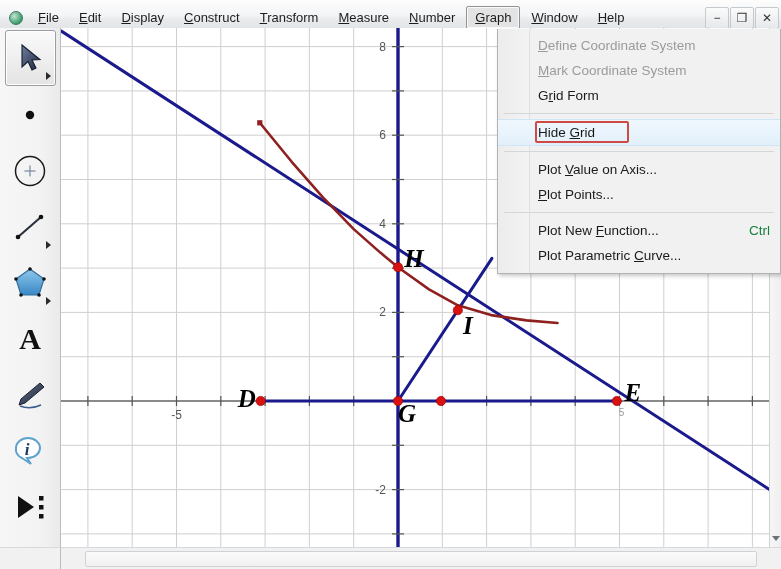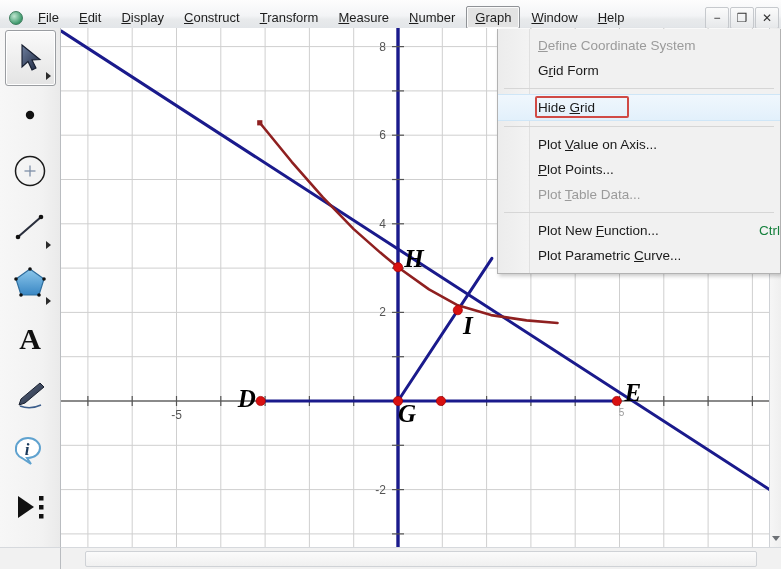--- a/index.html
+++ b/index.html
@@ -117,21 +117,21 @@
     box-sizing:border-box;
     z-index:40;
   }
   .dd-gutter{
     position:absolute;left:0;top:0;width:31px;height:100%;
     background:linear-gradient(to right,#ececec,#f3f3f3);
     border-right:1px solid #e0e0e0;
   }
   .dd-item{
     position:relative;height:25px;display:flex;align-items:center;
-    padding-left:40px;padding-right:0;font-size:13.5px;color:#1a1a1a;
+    padding-left:40px;padding-right:10px;font-size:13.5px;color:#1a1a1a;
     cursor:default;z-index:2;
   }
   .dd-item u{text-decoration:underline;}
   .dd-item.disabled{color:#9b9b9b;}
   .dd-item.hovered{
     background:linear-gradient(to bottom,#f0f7fd,#e2f0fb);
     border-top:1px solid #cfe6f7;border-bottom:1px solid #cfe6f7;
   }
   .dd-item .hot-outline{
     position:absolute;left:37px;top:1px;height:22px;
@@ -352,38 +352,38 @@
   </div>
   <div class="statusstrip"></div>
   <div class="corner-box"></div>
   <div class="hscroll"></div>
 
   <div class="dropdown" id="graph-dropdown">
     <div class="dd-gutter"></div>
   <div class="dd-item disabled">
         <span><u>D</u>efine Coordinate System</span>
       </div>
+      <div class="dd-item disabled">
+        <span><u>M</u>ark Coordinate System</span>
+      </div>
       <div class="dd-item">
         <span>G<u>r</u>id Form</span>
       </div>
       <div class="dd-sep"></div>
       <div class="dd-item hovered">
         <span>Hide <u>G</u>rid</span>
         <span class="hot-outline" style="width: 94px;"></span>
       </div>
       <div class="dd-sep"></div>
       <div class="dd-item">
         <span>Plot <u>V</u>alue on Axis...</span>
       </div>
       <div class="dd-item">
         <span><u>P</u>lot Points...</span>
       </div>
-      <div class="dd-item disabled">
-        <span>Plot <u>T</u>able Data...</span>
-      </div>
       <div class="dd-sep"></div>
       <div class="dd-item">
         <span>Plot New <u>F</u>unction...</span>
         <span class="shortcut">Ctrl</span>
       </div>
       <div class="dd-item">
         <span>Plot Parametric <u>C</u>urve...</span>
       </div>
     </div>
 

